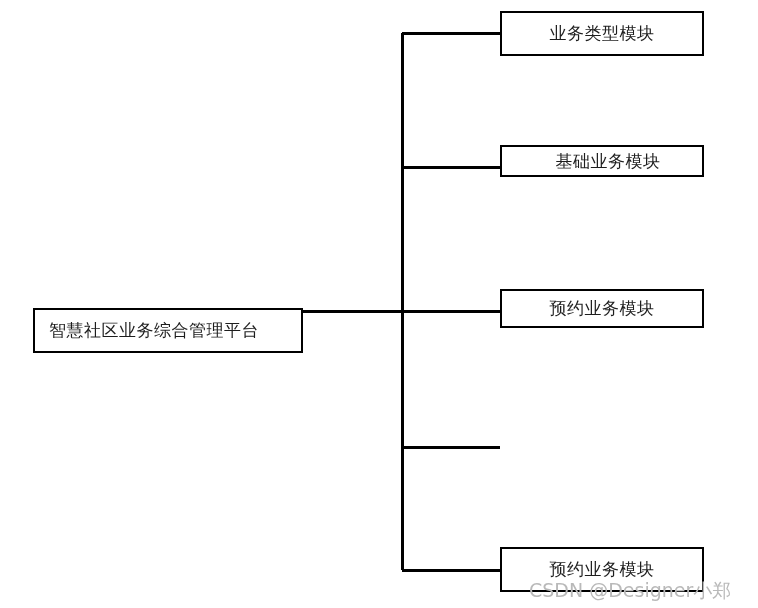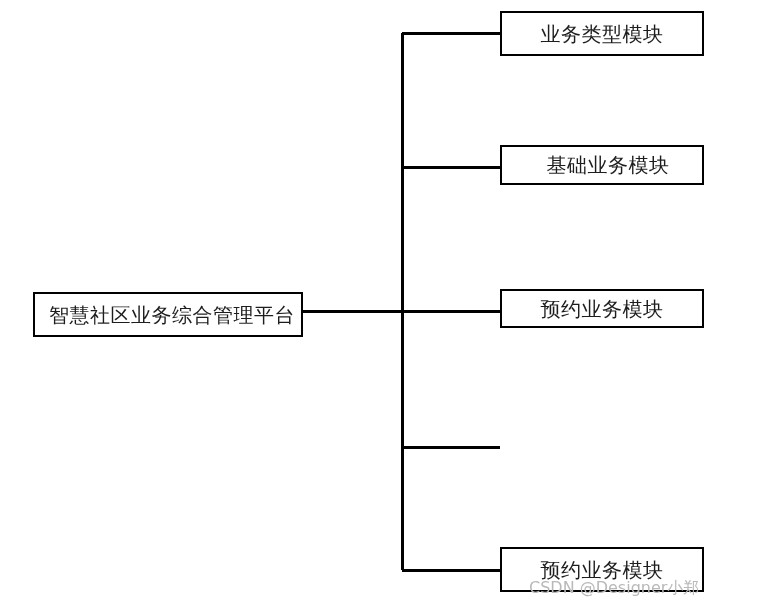--- a/index.html
+++ b/index.html
@@ -27,53 +27,53 @@
     pointer-events: none;
   }
   .node-box {
     position: absolute;
     box-sizing: border-box;
     border: 2px solid #000000;
     background: #ffffff;
     display: flex;
     align-items: center;
     color: #1d1d1d;
-    font-size: 20px;
+    font-size: 17px;
     letter-spacing: 0.5px;
     white-space: nowrap;
     text-align: right;
   }
   .node-box.root-node {
     justify-content: flex-start;
     padding-left: 14px;
   }
   .node-box.module-node {
     justify-content: center;
   }
   .node-label {
     line-height: 1;
   }
   #root-node {
     left: 33px;
-    top: 292px;
+    top: 308px;
     width: 270px;
     height: 45px;
   }
   .module-node.m0 { left: 500px; top: 11px;  width: 204px; height: 45px; }
-  .module-node.m1 { left: 500px; top: 145px; width: 204px; height: 40px; padding-left: 12px; }
+  .module-node.m1 { left: 500px; top: 145px; width: 204px; height: 32px; padding-left: 12px; }
   .module-node.m2 { left: 500px; top: 289px; width: 204px; height: 39px; }
   .module-node.m3 { left: 500px; top: 425px; width: 204px; height: 45px; }
   .module-node.m4 { left: 500px; top: 547px; width: 204px; height: 45px; }
 
   #watermark {
     position: absolute;
     left: 529px;
     top: 578px;
     font-family: "DejaVu Sans", "Liberation Sans", sans-serif;
-    font-size: 16px;
+    font-size: 19px;
     color: #b9b9b9;
     white-space: nowrap;
     user-select: none;
   }
 </style>
 </head>
 <body>
 
 <div id="diagram-canvas">
 

